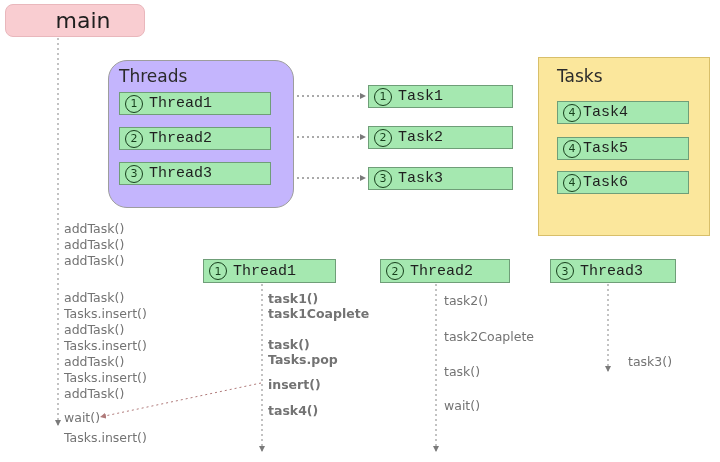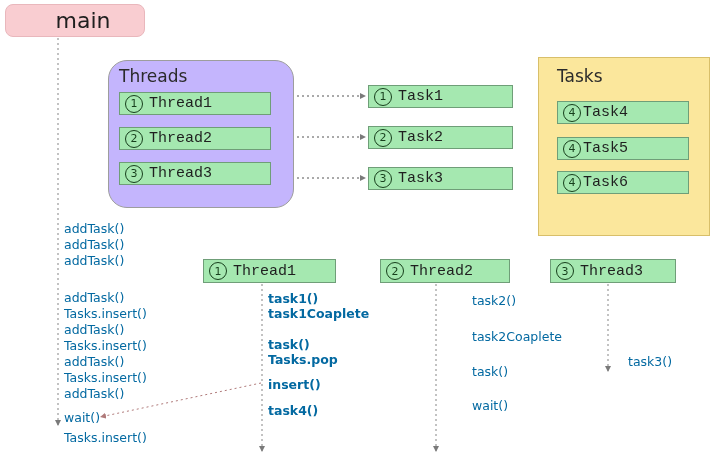--- a/index.html
+++ b/index.html
@@ -127,26 +127,26 @@
   
   .lane-head { height: 24px; font-size: 15px; }
   .lane1 { left: 203px; top: 259px; width: 133px; }
   .lane2 { left: 380px; top: 259px; width: 130px; }
   .lane3 { left: 550px; top: 259px; width: 126px; }
 
   
   .call {
     position: absolute;
     font-size: 12.5px;
-    color: #0369a1;
+    color: #737373;
     white-space: nowrap;
   }
   .left-calls .call { left: 64px; }
   .t1-calls .call { left: 268px; font-weight: bold; }
-  .t2-calls .call { left: 472px; }
+  .t2-calls .call { left: 444px; }
   .t3-calls .call { left: 628px; }
 </style>
 </head>
 <body>
 
 <div id="canvas">
 
   <svg class="lines" viewBox="0 0 720 462" xmlns="http://www.w3.org/2000/svg">
     <defs>
       <marker id="ah-gray" markerWidth="7" markerHeight="7" refX="6" refY="3" orient="auto" markerUnits="userSpaceOnUse">

